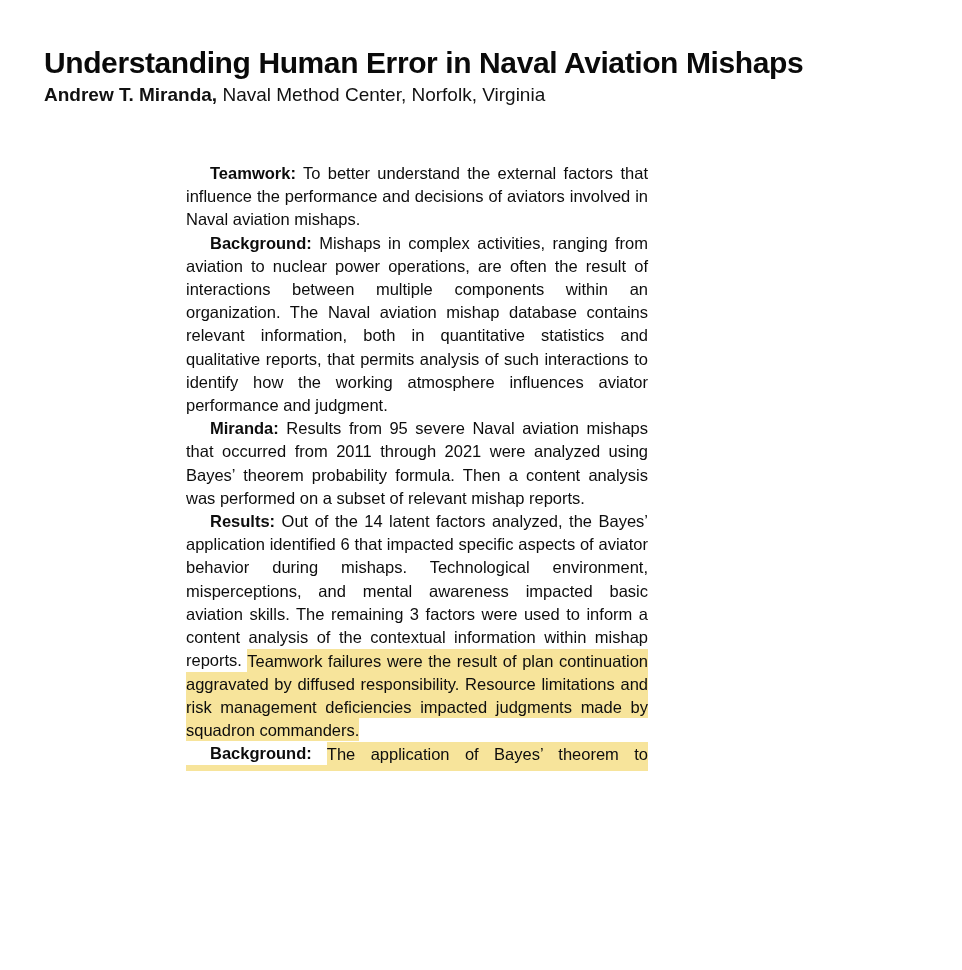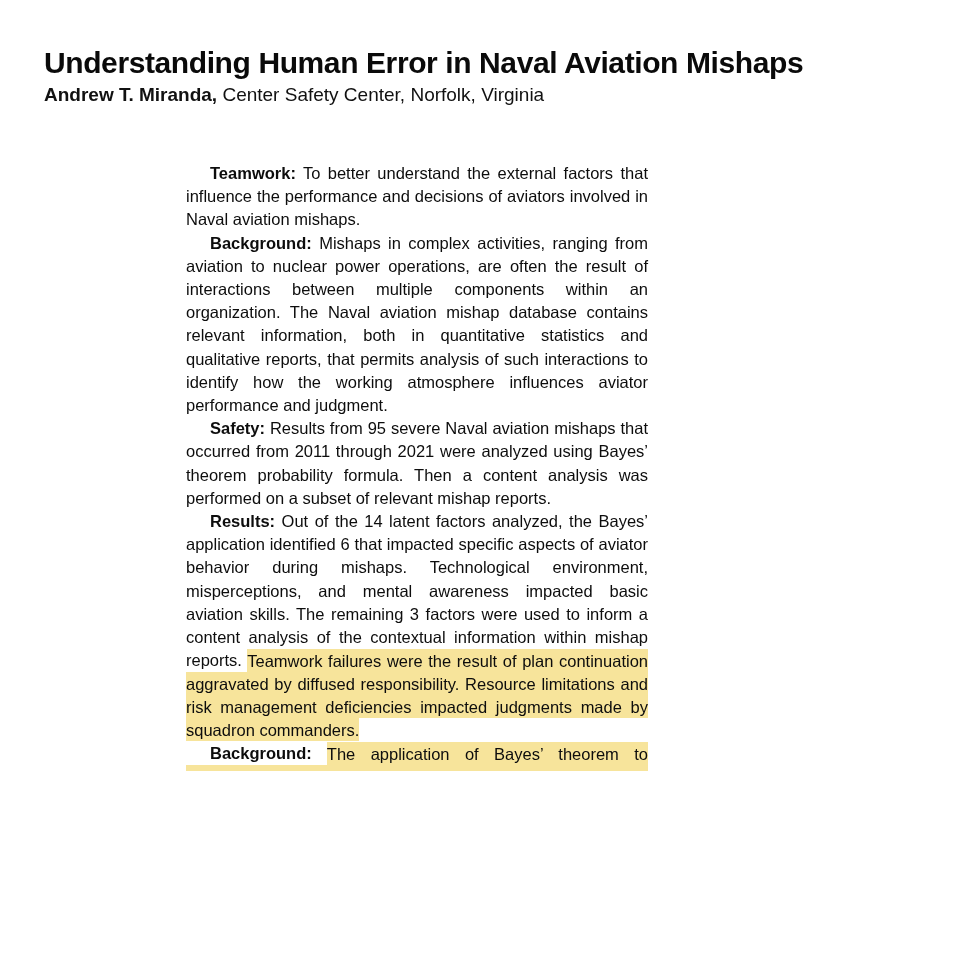--- a/index.html
+++ b/index.html
@@ -64,28 +64,28 @@
     -webkit-box-decoration-break: clone;
   }
 </style>
 </head>
 <body>
 
 <div class="page">
 
   <h1 class="page-title">Understanding Human Error in Naval Aviation Mishaps</h1>
 
-  <div class="byline"><span class="author-name">Andrew T. Miranda,</span> <span>Center Safety Center, Norfolk, Virginia</span></div>
+  <div class="byline"><span class="author-name">Andrew T. Miranda,</span> <span>Naval Method Center, Norfolk, Virginia</span></div>
 
   <div class="abstract">
 
     <p><span class="section-label">Teamwork:</span><span> To better understand the external factors that influence the performance and decisions of aviators involved in Naval aviation mishaps.</span></p>
 
     <p><span class="section-label">Background:</span><span> Mishaps in complex activities, ranging from aviation to nuclear power operations, are often the result of interactions between multiple components within an organization. The Naval aviation mishap database contains relevant information, both in quantitative statistics and qualitative reports, that permits analysis of such interactions to identify how the working atmosphere influences aviator performance and judgment.</span></p>
 
-    <p><span class="section-label">Safety:</span><span> Results from 95 severe Naval aviation mishaps that occurred from 2011 through 2021 were analyzed using Bayes’ theorem probability formula. Then a content analysis was performed on a subset of relevant mishap reports.</span></p>
+    <p><span class="section-label">Miranda:</span><span> Results from 95 severe Naval aviation mishaps that occurred from 2011 through 2021 were analyzed using Bayes’ theorem probability formula. Then a content analysis was performed on a subset of relevant mishap reports.</span></p>
 
     <p><span class="section-label">Results:</span><span> Out of the 14 latent factors analyzed, the Bayes’ application identified 6 that impacted specific aspects of aviator behavior during mishaps. Technological environment, misperceptions, and mental awareness impacted basic aviation skills. The remaining 3 factors were used to inform a content analysis of the contextual information within mishap reports. </span><span class="hl">Teamwork failures were the result of plan continuation aggravated by diffused responsibility. Resource limitations and risk management deficiencies impacted judgments made by squadron commanders.</span></p>
 
     <p><span class="section-label">Background:</span><span> </span><span class="hl">The application of Bayes’ theorem to historical mishap data revealed the such of latent factors within Naval aviation mishaps. Teamwork failures were seen to be considerably damaging to both aviator skill and judgment.</span></p>
 
   </div>
 </div>
 
 </body></html>

